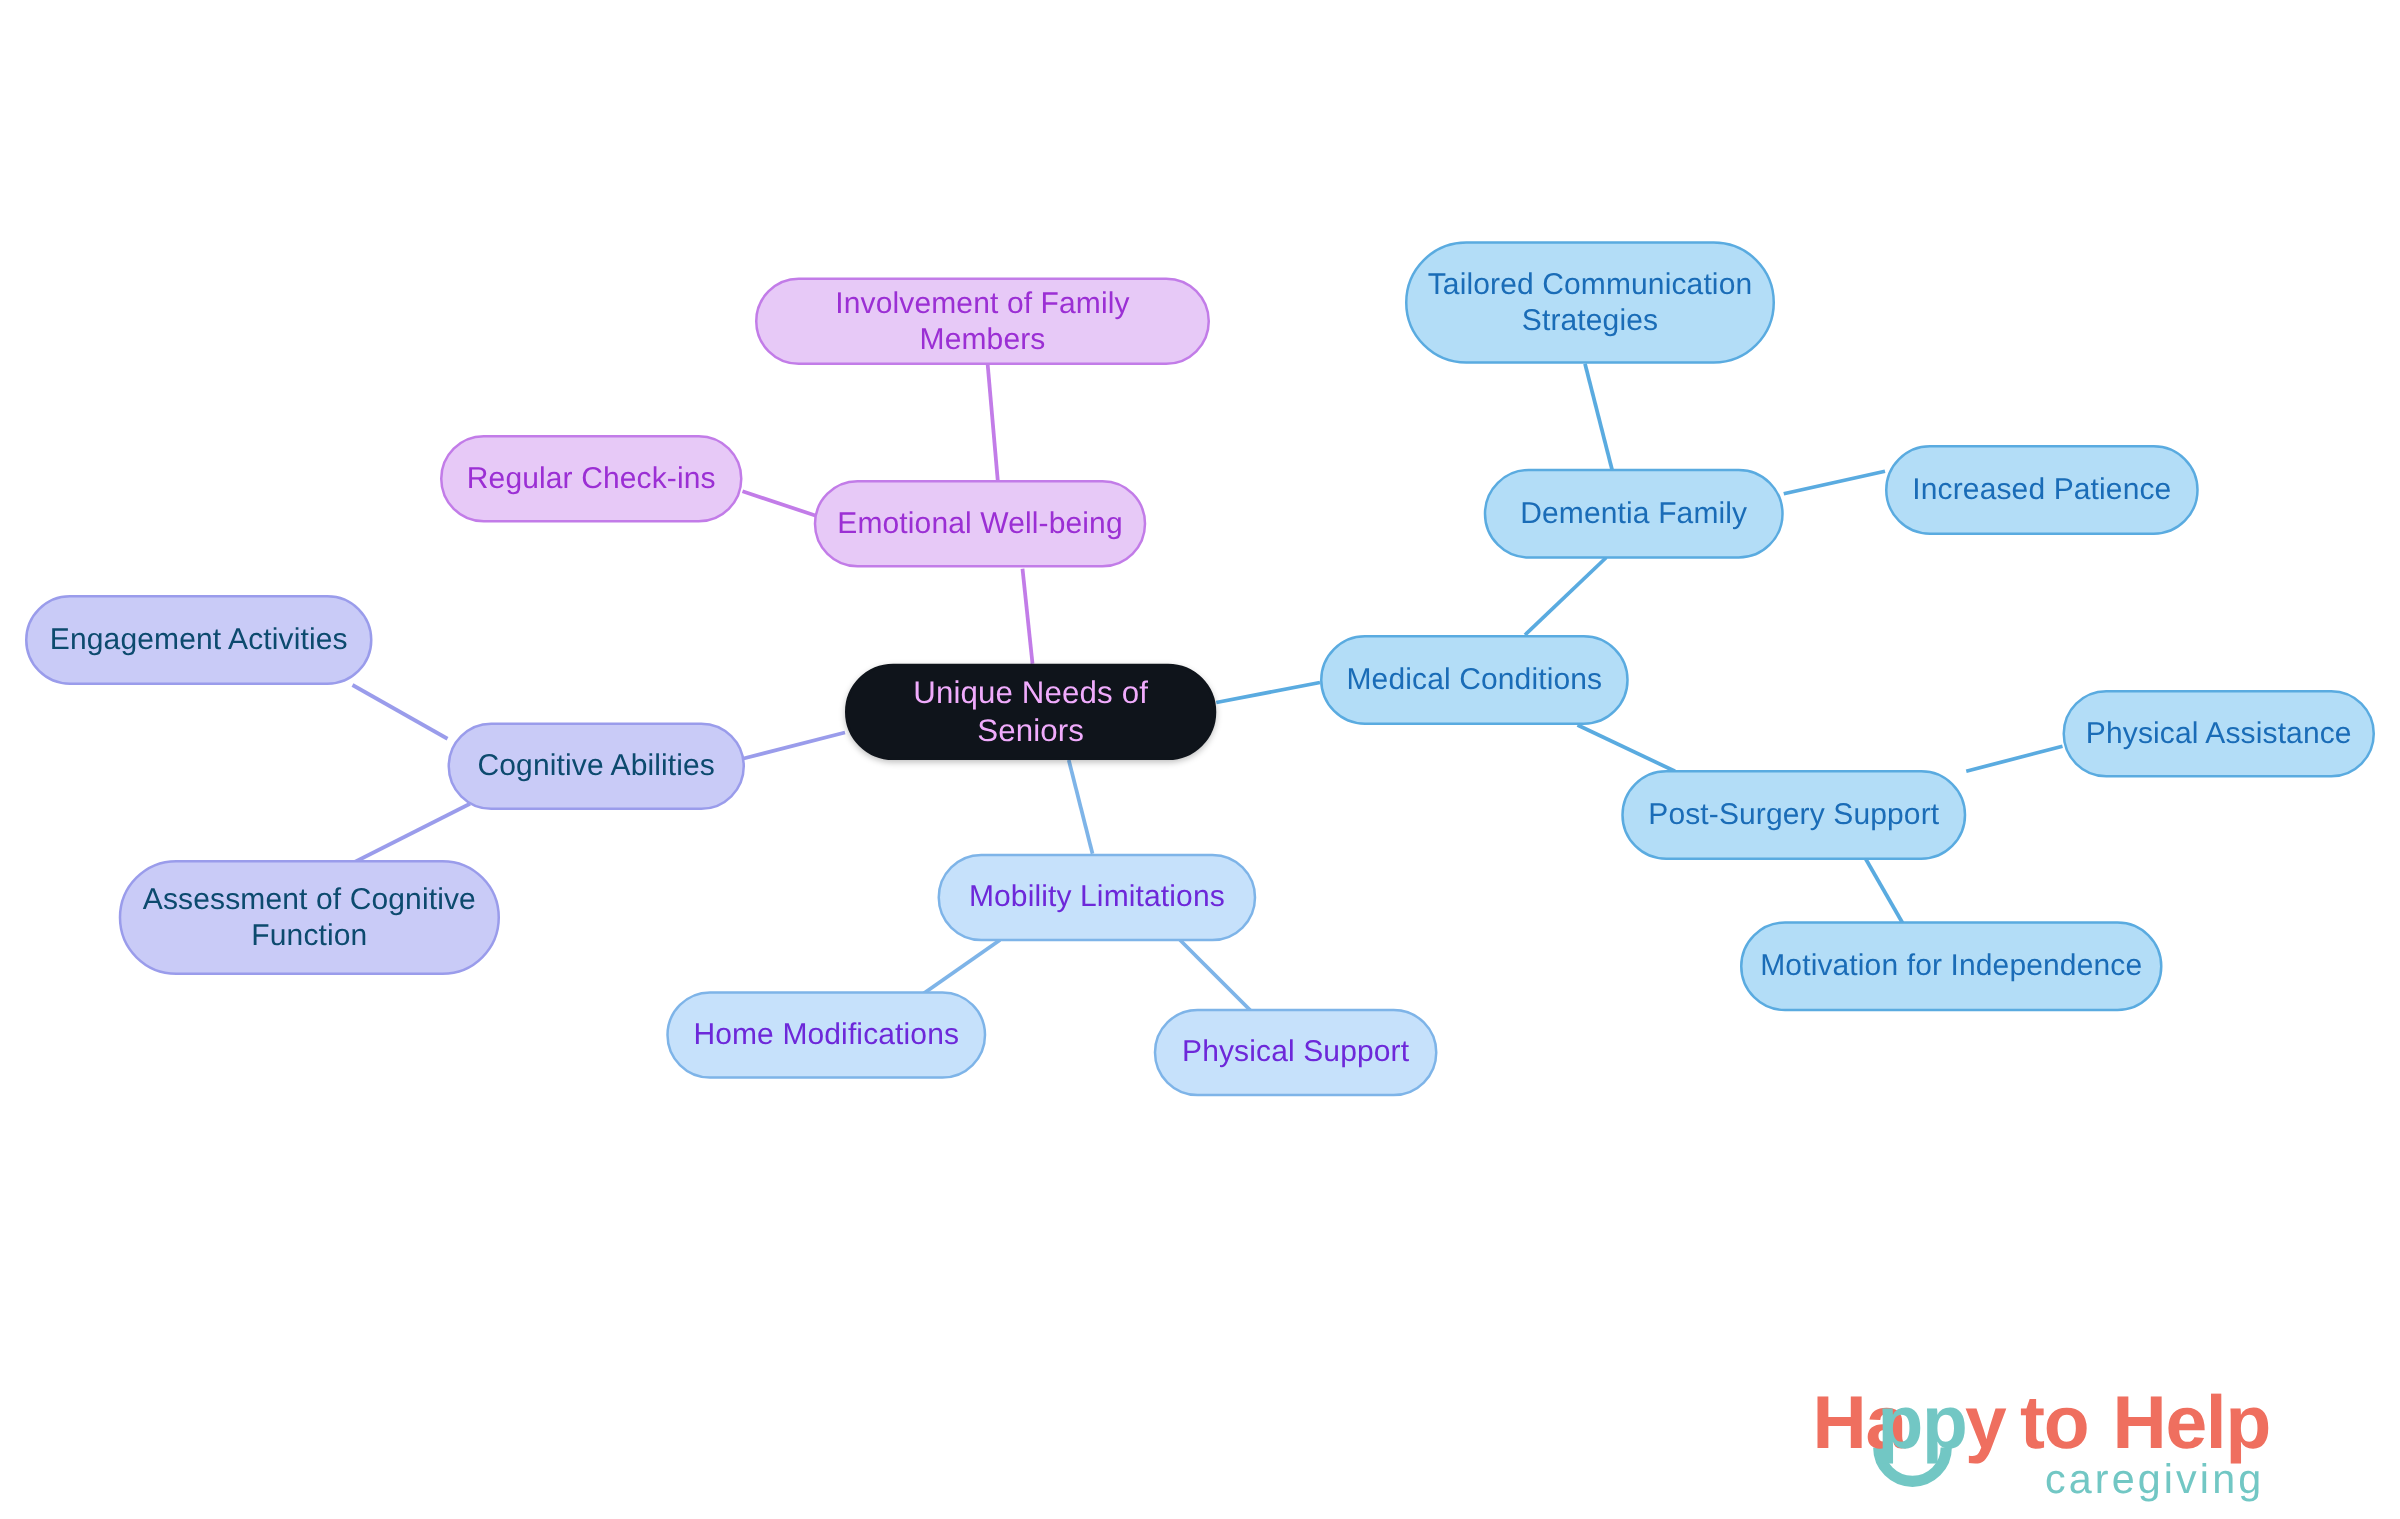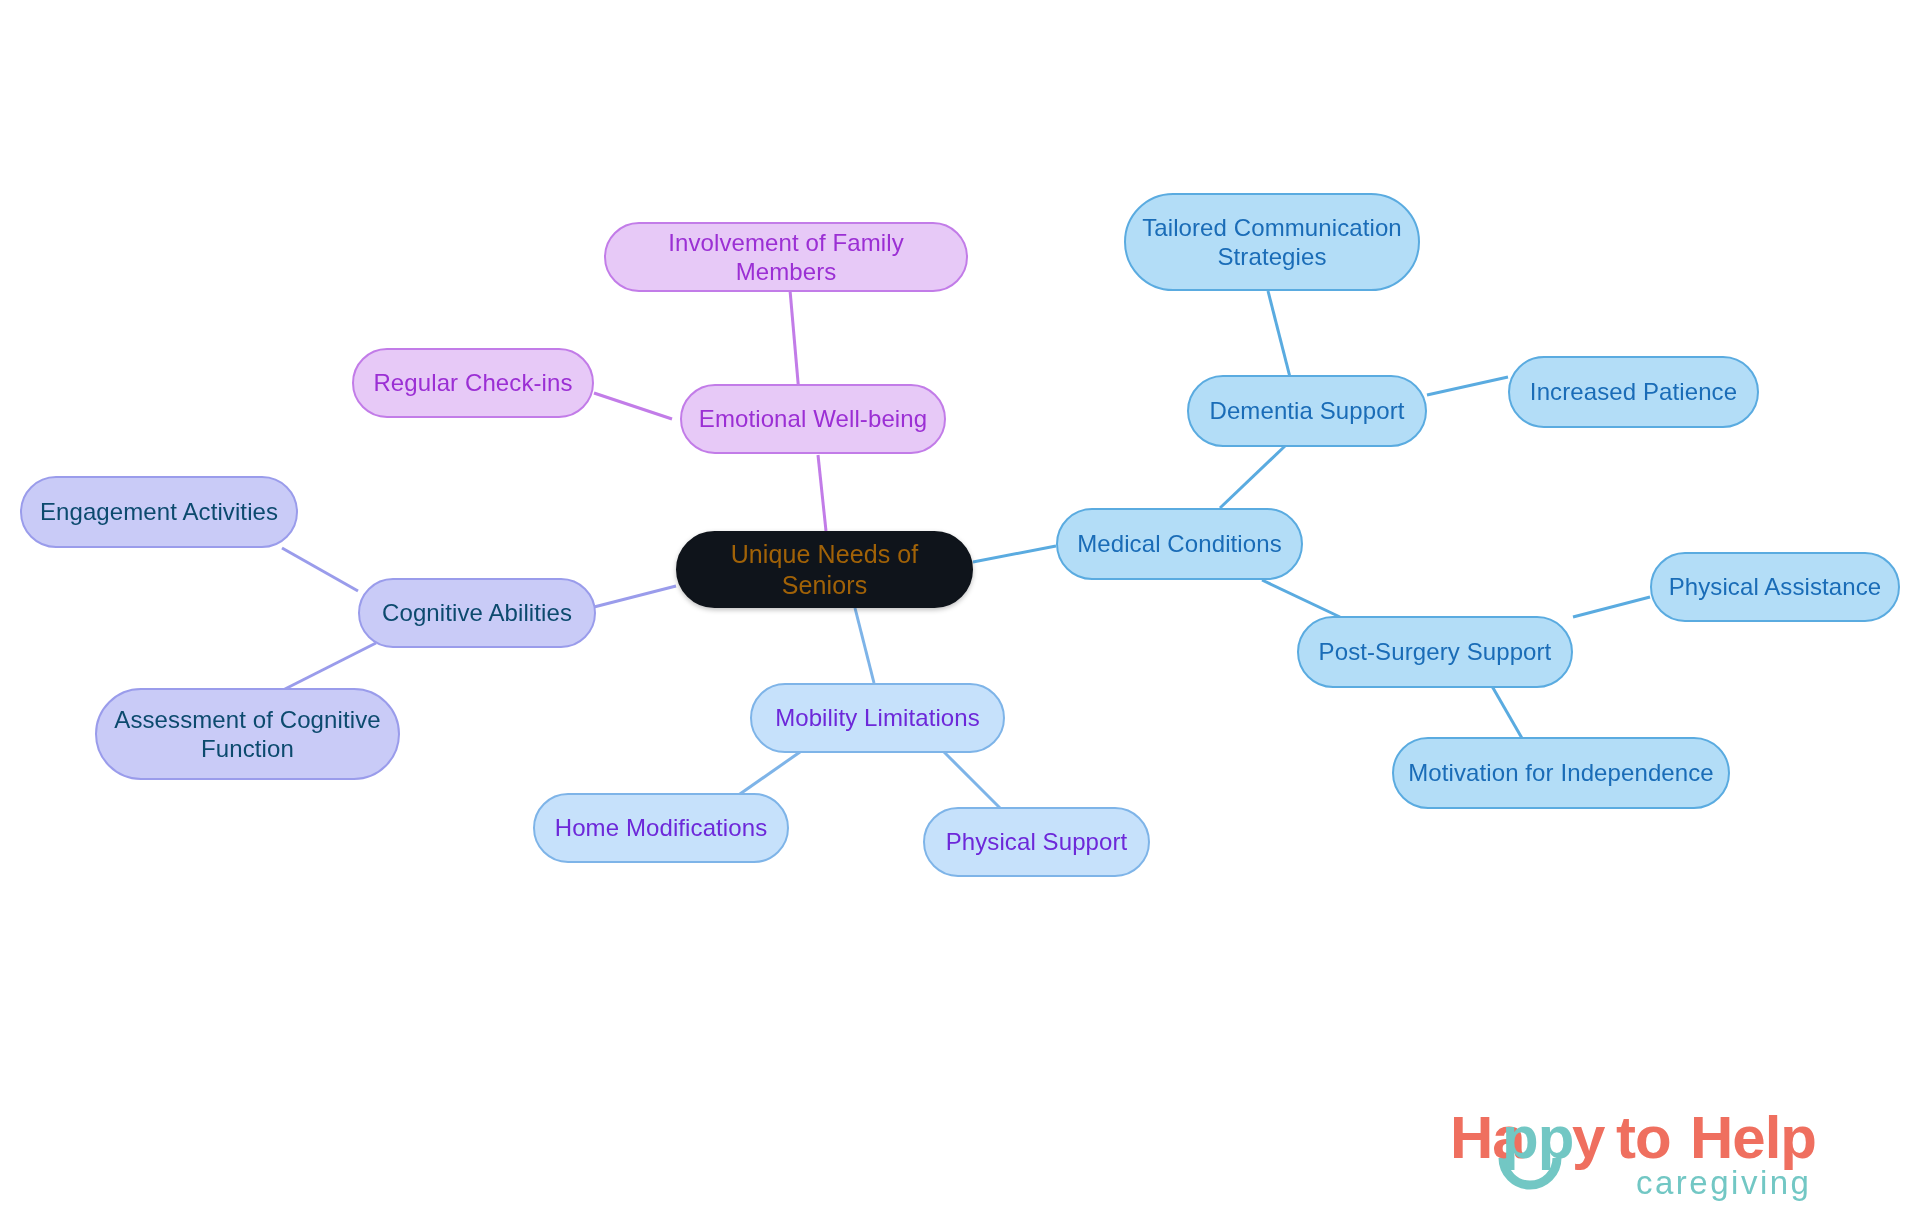--- a/index.html
+++ b/index.html
@@ -44,21 +44,21 @@
     border-width: 2px;
     line-height: 1.22;
     padding: 4px 10px;
     white-space: pre-line;
     letter-spacing: 0.1px;
   }
 
   .node.root {
     background: #0f141b;
     border-color: #0f141b;
-    color: #a16207;
+    color: #f0abfc;
     font-size: 25px;
     border-radius: 42px;
     box-shadow: 0 2px 5px rgba(0,0,0,0.25);
   }
 
   .node.pink {
     background: #e7c9f7;
     border-color: #c27ce8;
     color: #9b2fd4;
     font-size: 24px;
@@ -131,40 +131,40 @@
 
     <path d="M 1573 617 L 1650 597" stroke="#5aabe0" stroke-width="3" fill="none"></path>
 
     <path d="M 1485 674 L 1523 740" stroke="#5aabe0" stroke-width="3" fill="none"></path>
   </svg>
 
   <div class="node pink" style="left:604px; top:222px; width:364px; height:70px;">Involvement of Family Members</div>
 
   <div class="node pink" style="left:352px; top:348px; width:242px; height:70px;">Regular Check-ins</div>
 
-  <div class="node pink" style="left:680px; top:384px; width:266px; height:70px;text-align:center;">Emotional Well-being</div>
+  <div class="node pink" style="left:651px; top:384px; width:266px; height:70px;text-align:center;">Emotional Well-being</div>
 
   <div class="node root" style="left:676px; top:531px; width:297px; height:77px;">Unique Needs of Seniors</div>
 
   <div class="node lavender" style="left:20px; top:476px; width:278px; height:72px;">Engagement Activities</div>
 
   <div class="node lavender" style="left:358px; top:578px; width:238px; height:70px;">Cognitive Abilities</div>
 
   <div class="node lavender" style="left:95px; top:688px; width:305px; height:92px;">Assessment of Cognitive
 Function</div>
 
   <div class="node lightblue" style="left:750px; top:683px; width:255px; height:70px;">Mobility Limitations</div>
 
   <div class="node lightblue" style="left:923px; top:807px; width:227px; height:70px;">Physical Support</div>
 
   <div class="node lightblue" style="left:533px; top:793px; width:256px; height:70px;">Home Modifications</div>
 
   <div class="node blue" style="left:1056px; top:508px; width:247px; height:72px;">Medical Conditions</div>
 
-  <div class="node blue" style="left:1187px; top:375px; width:240px; height:72px;">Dementia Support</div>
+  <div class="node blue" style="left:1187px; top:375px; width:240px; height:72px;">Dementia Family</div>
 
   <div class="node blue" style="left:1124px; top:193px; width:296px; height:98px;">Tailored Communication
 Strategies</div>
 
   <div class="node blue" style="left:1508px; top:356px; width:251px; height:72px;">Increased Patience</div>
 
   <div class="node blue" style="left:1297px; top:616px; width:276px; height:72px;">Post-Surgery Support</div>
 
   <div class="node blue" style="left:1650px; top:552px; width:250px; height:70px;">Physical Assistance</div>
 

